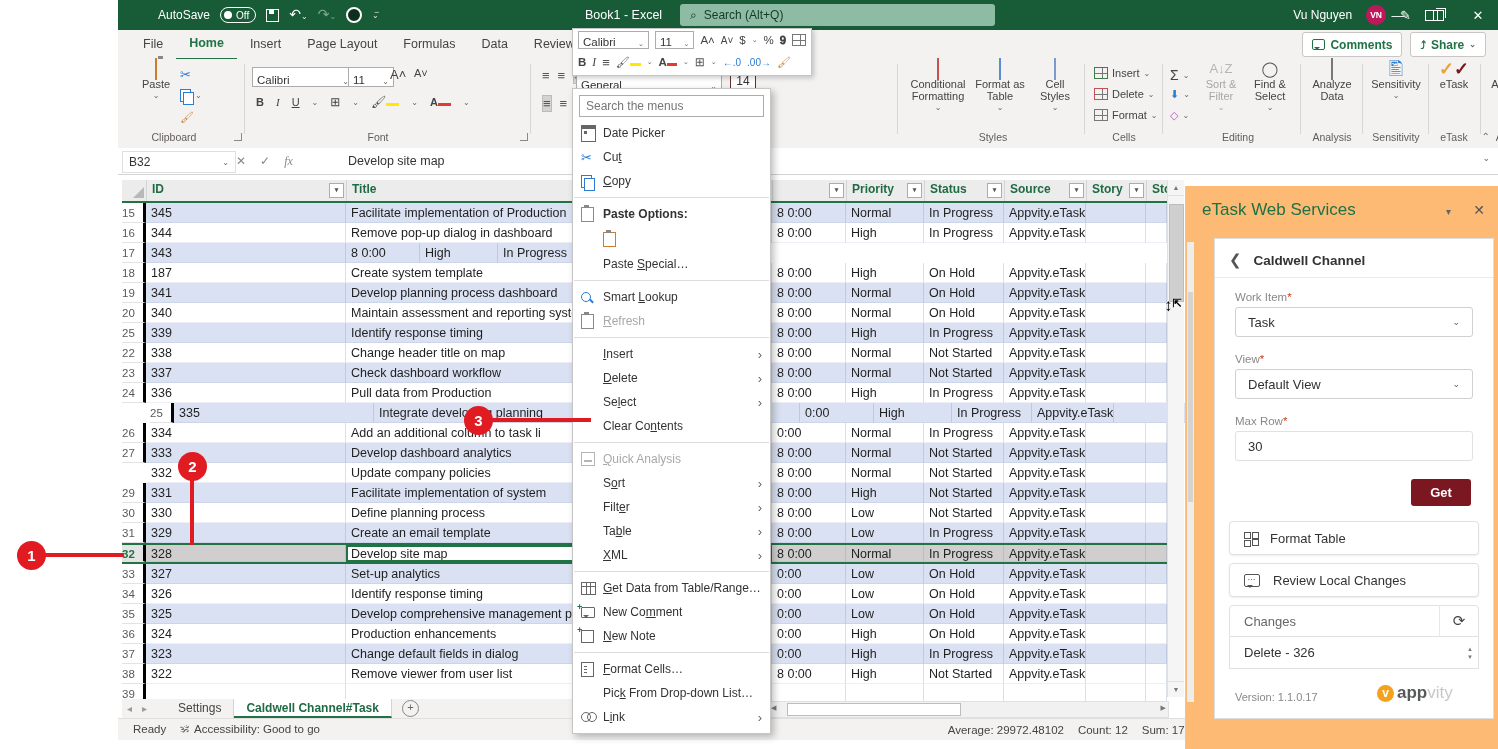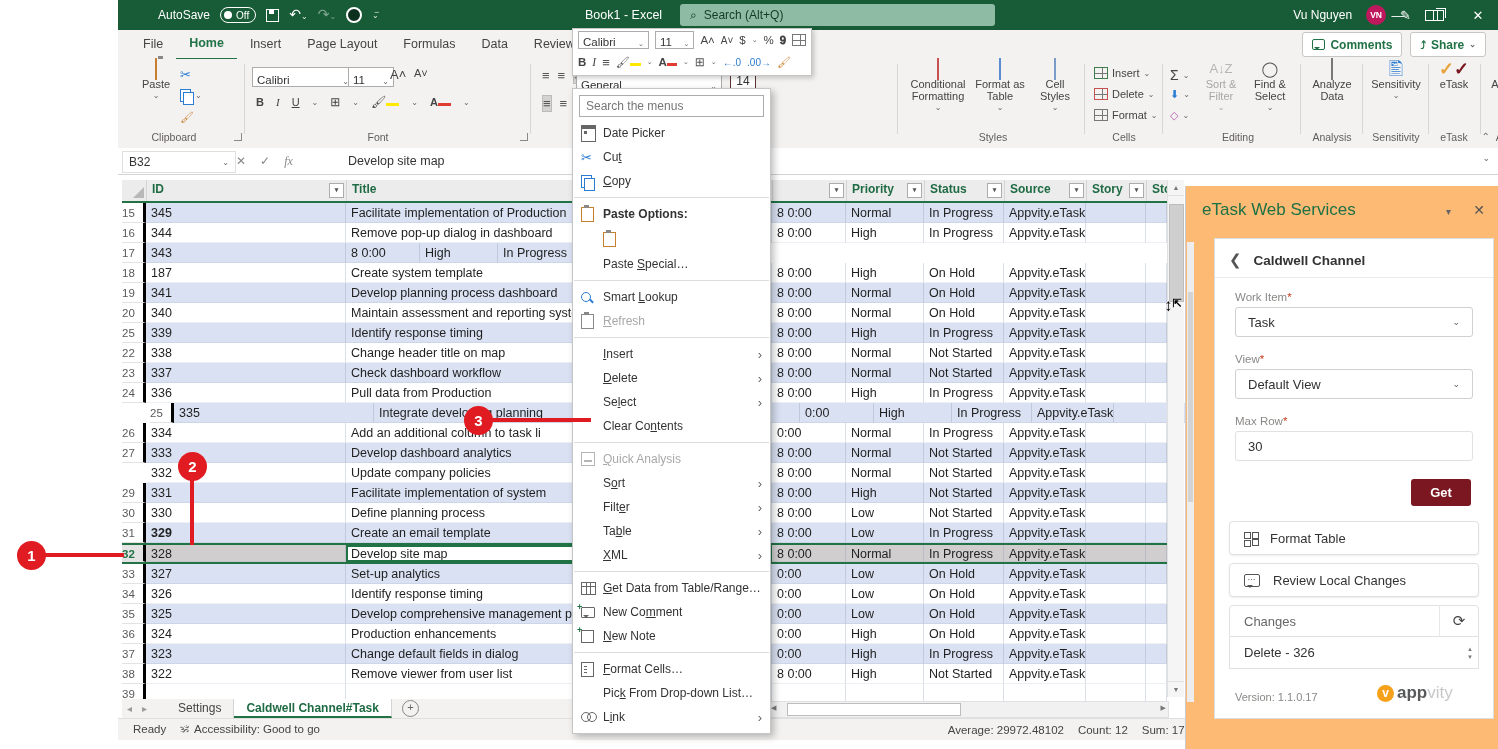--- a/index.html
+++ b/index.html
@@ -594,21 +594,21 @@
       <div class="scell" style="width: 426px; flex: 0 0 426px;">Define planning process</div>
       <div class="scell" style="width: 74px; flex: 0 0 74px;">8 0:00</div>
       <div class="scell" style="width: 78px; flex: 0 0 78px;">Low</div>
       <div class="scell" style="width: 80px; flex: 0 0 80px;">Not Started</div>
       <div class="scell" style="width: 82px; flex: 0 0 82px;">Appvity.eTask</div>
       <div class="scell" style="width: 60px; flex: 0 0 60px;"></div>
       <div class="scell" style="width: 21px; flex: 0 0 21px;"></div>
     </div>
     <div class="srow band">
       <div class="scell rownum" style="width: 24px; flex: 0 0 24px;">31</div>
-      <div class="scell" style="width: 200px; flex: 0 0 200px; font-weight: bold;">329</div>
+      <div class="scell" style="width: 200px; flex: 0 0 200px;">329</div>
       <div class="scell" style="width: 426px; flex: 0 0 426px;">Create an email template</div>
       <div class="scell" style="width: 74px; flex: 0 0 74px;">8 0:00</div>
       <div class="scell" style="width: 78px; flex: 0 0 78px;">Low</div>
       <div class="scell" style="width: 80px; flex: 0 0 80px;">In Progress</div>
       <div class="scell" style="width: 82px; flex: 0 0 82px;">Appvity.eTask</div>
       <div class="scell" style="width: 60px; flex: 0 0 60px;"></div>
       <div class="scell" style="width: 21px; flex: 0 0 21px;"></div>
     </div>
     <div class="srow sel-row">
       <div class="scell rownum" style="width: 24px; flex: 0 0 24px;">32</div>

